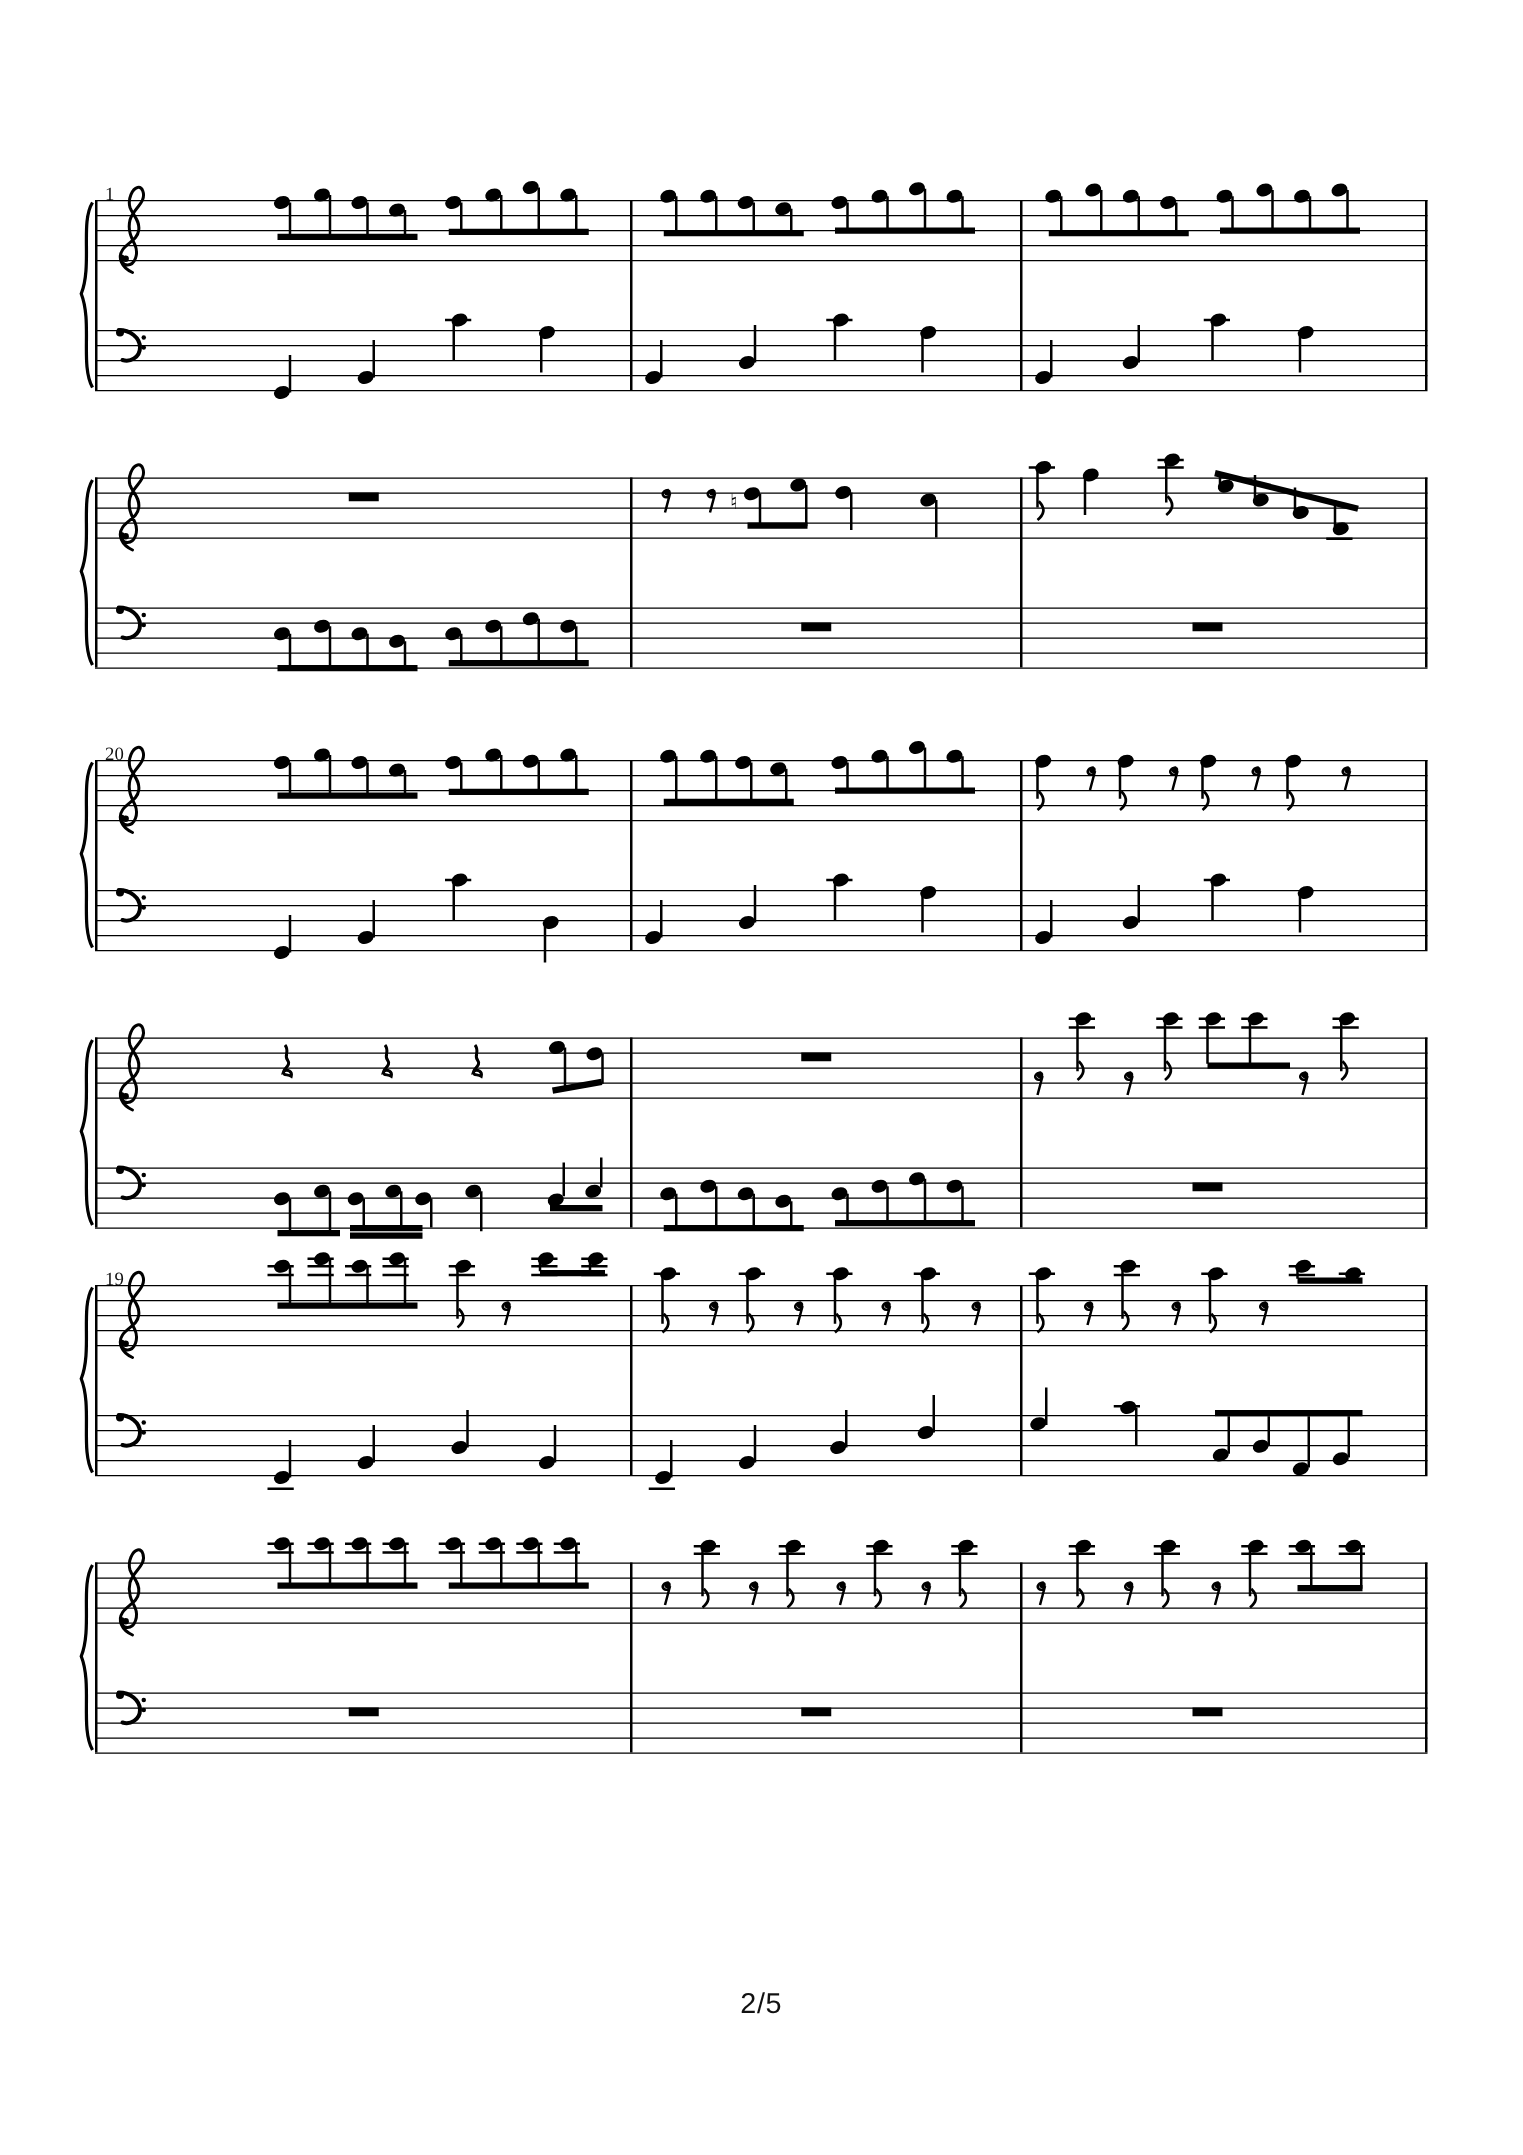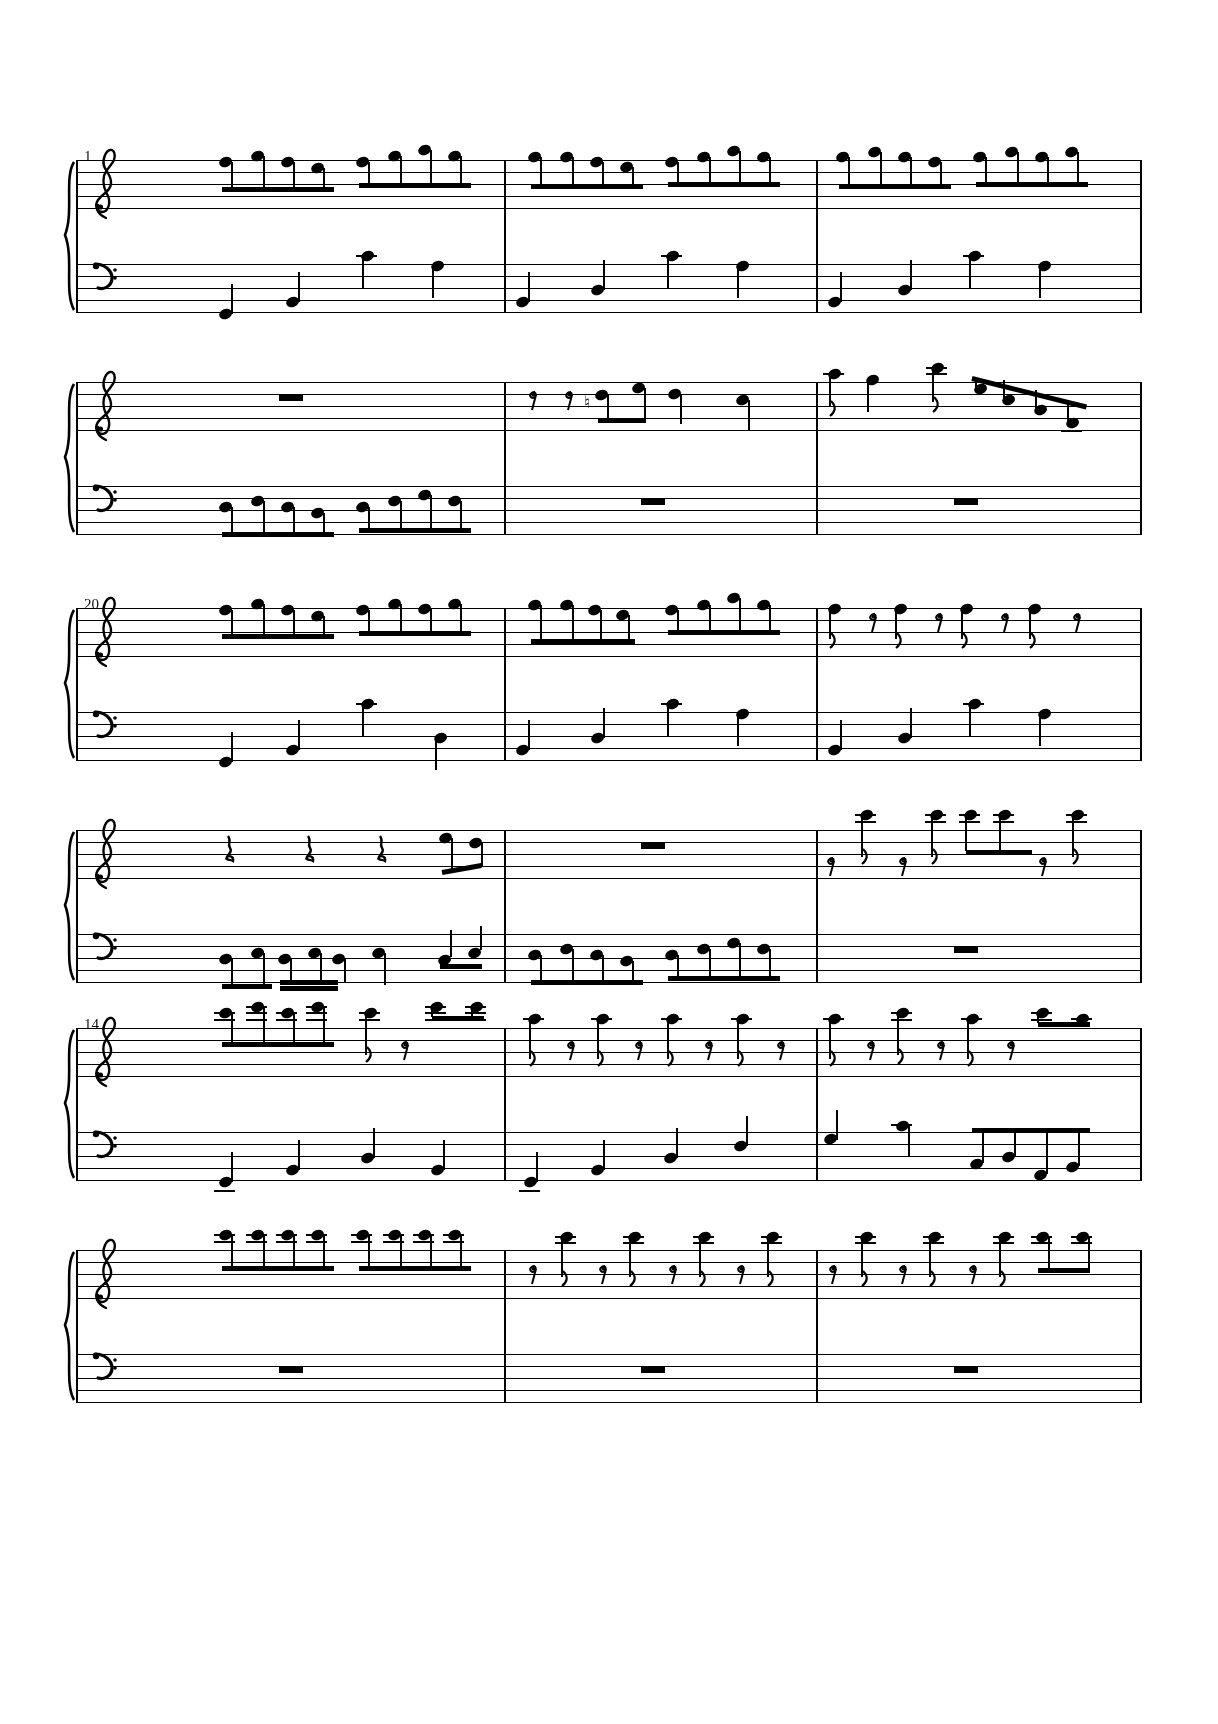--- a/index.html
+++ b/index.html
@@ -753,21 +753,21 @@
       </div>
 
       <div class="barline" style="left:0px;top:0px;height:152px;"></div>
       <div class="barline" style="left:428px;top:0px;height:152px;"></div>
       <div class="barline" style="left:740px;top:0px;height:152px;"></div>
       <div class="barline" style="left:1064px;top:0px;height:152px;"></div>
     </div>
   </div>
 
   <div class="system sys-3">
-    <div class="measure-num">14</div>
+    <div class="measure-num">19</div>
 
     <div class="piano" style="position:relative;height:200px;">
       <div class="brace" style="top:0px;">
         <svg width="20" height="152" viewBox="0 0 20 152">
           <path d="M16 2 C6 18, 16 52, 7 75 C16 98, 6 132, 16 150" fill="none" stroke="#000" stroke-width="2.6"></path>
         </svg>
       </div>
 
       <div class="staff" style="position:absolute;top:0;left:0;right:0;">
         <div class="line"></div>
@@ -1192,14 +1192,15 @@
         <div class="rest-whole-measure" style="left:878px;top:12px;"></div>
       </div>
 
       <div class="barline" style="left:0px;top:0px;height:152px;"></div>
       <div class="barline" style="left:428px;top:0px;height:152px;"></div>
       <div class="barline" style="left:740px;top:0px;height:152px;"></div>
       <div class="barline" style="left:1064px;top:0px;height:152px;"></div>
     </div>
   </div>
 
+  <div class="page-footer">2/5</div>
 
 </div>
 
 </body></html>

